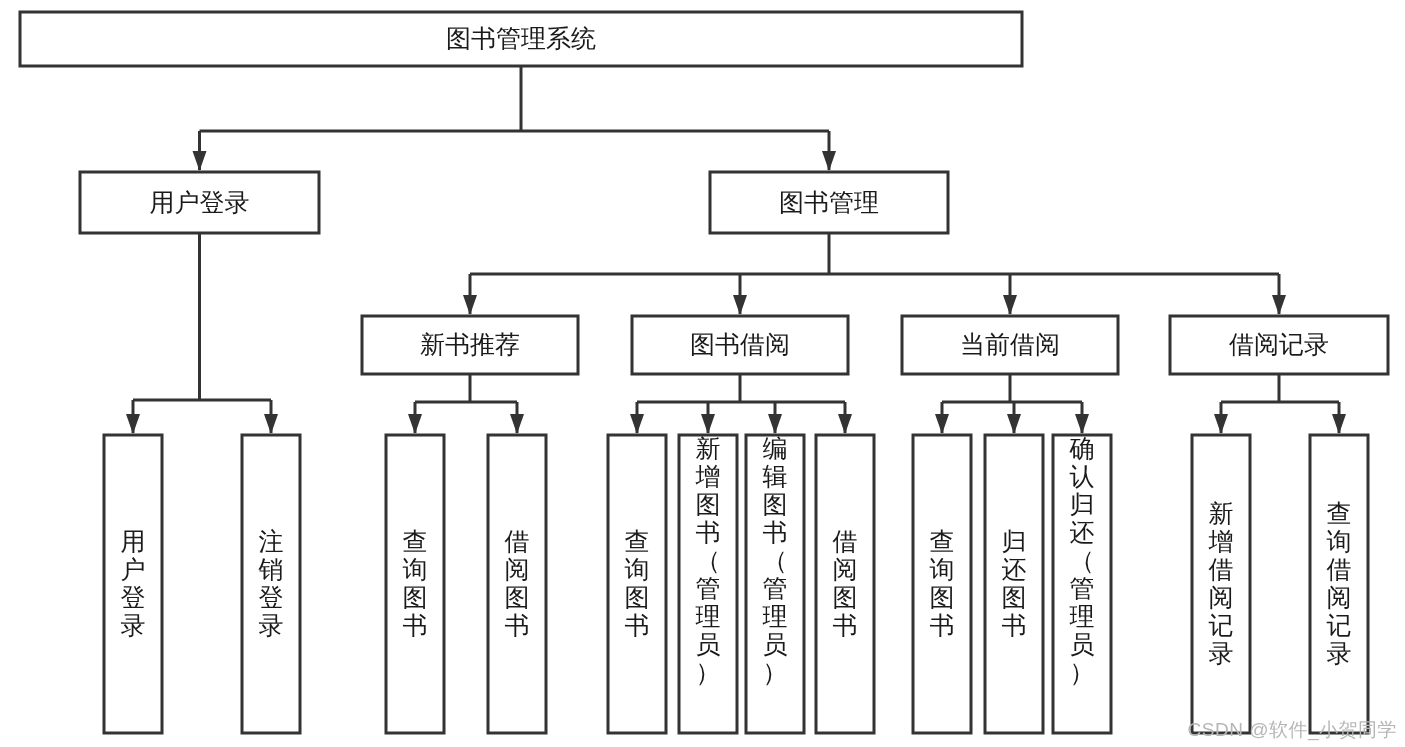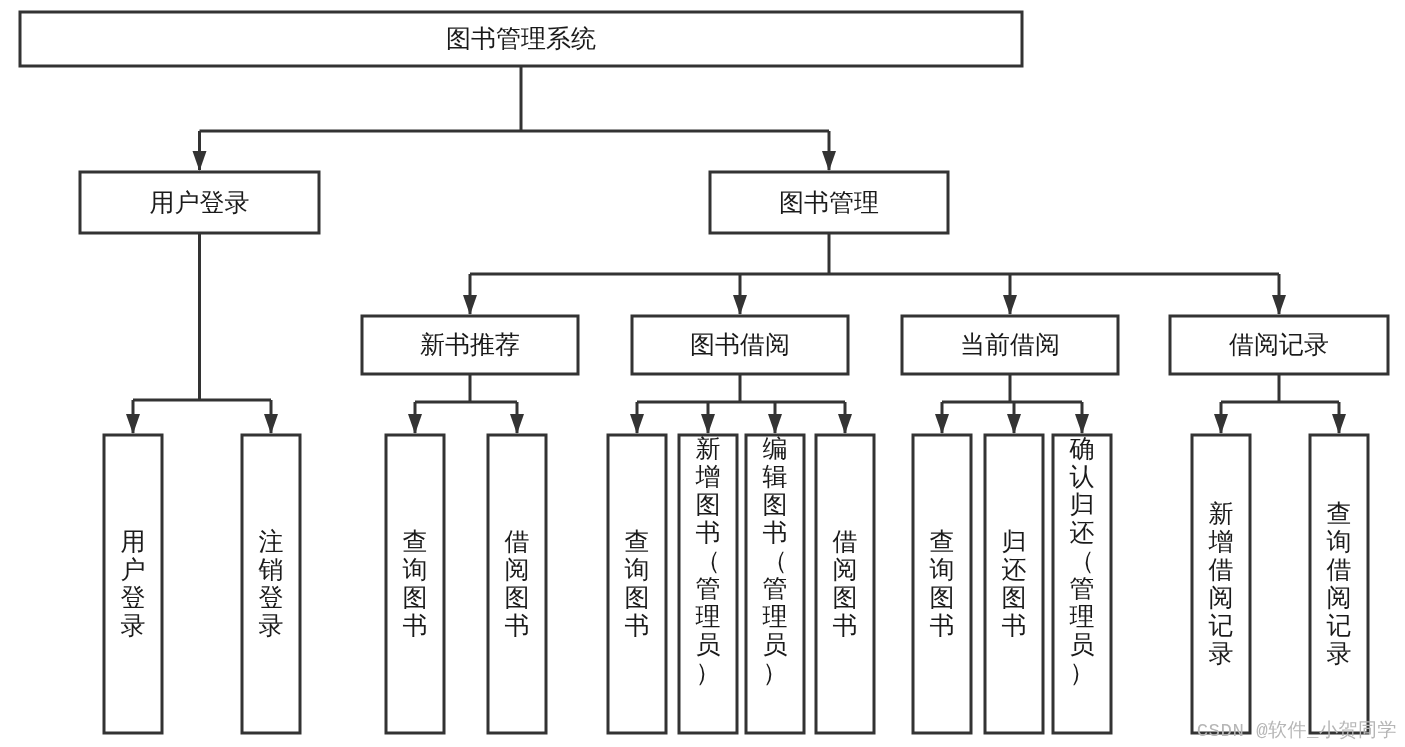--- a/index.html
+++ b/index.html
@@ -46,21 +46,21 @@
   .node-label-v {
     font-family: "DejaVu Sans", "Liberation Sans", sans-serif;
     font-size: 25px;
     fill: #1a1a1a;
     text-anchor: middle;
   }
   .watermark {
     position: absolute;
     right: 8px;
     bottom: 4px;
-    font-family: Liberation Mono, monospace;
+    font-family: Liberation Sans, sans-serif;
     font-size: 19px;
     color: #b6b6b6;
     white-space: nowrap;
     letter-spacing: 0.5px;
   }
 </style>
 </head>
 <body>
 
 <div id="stage">

